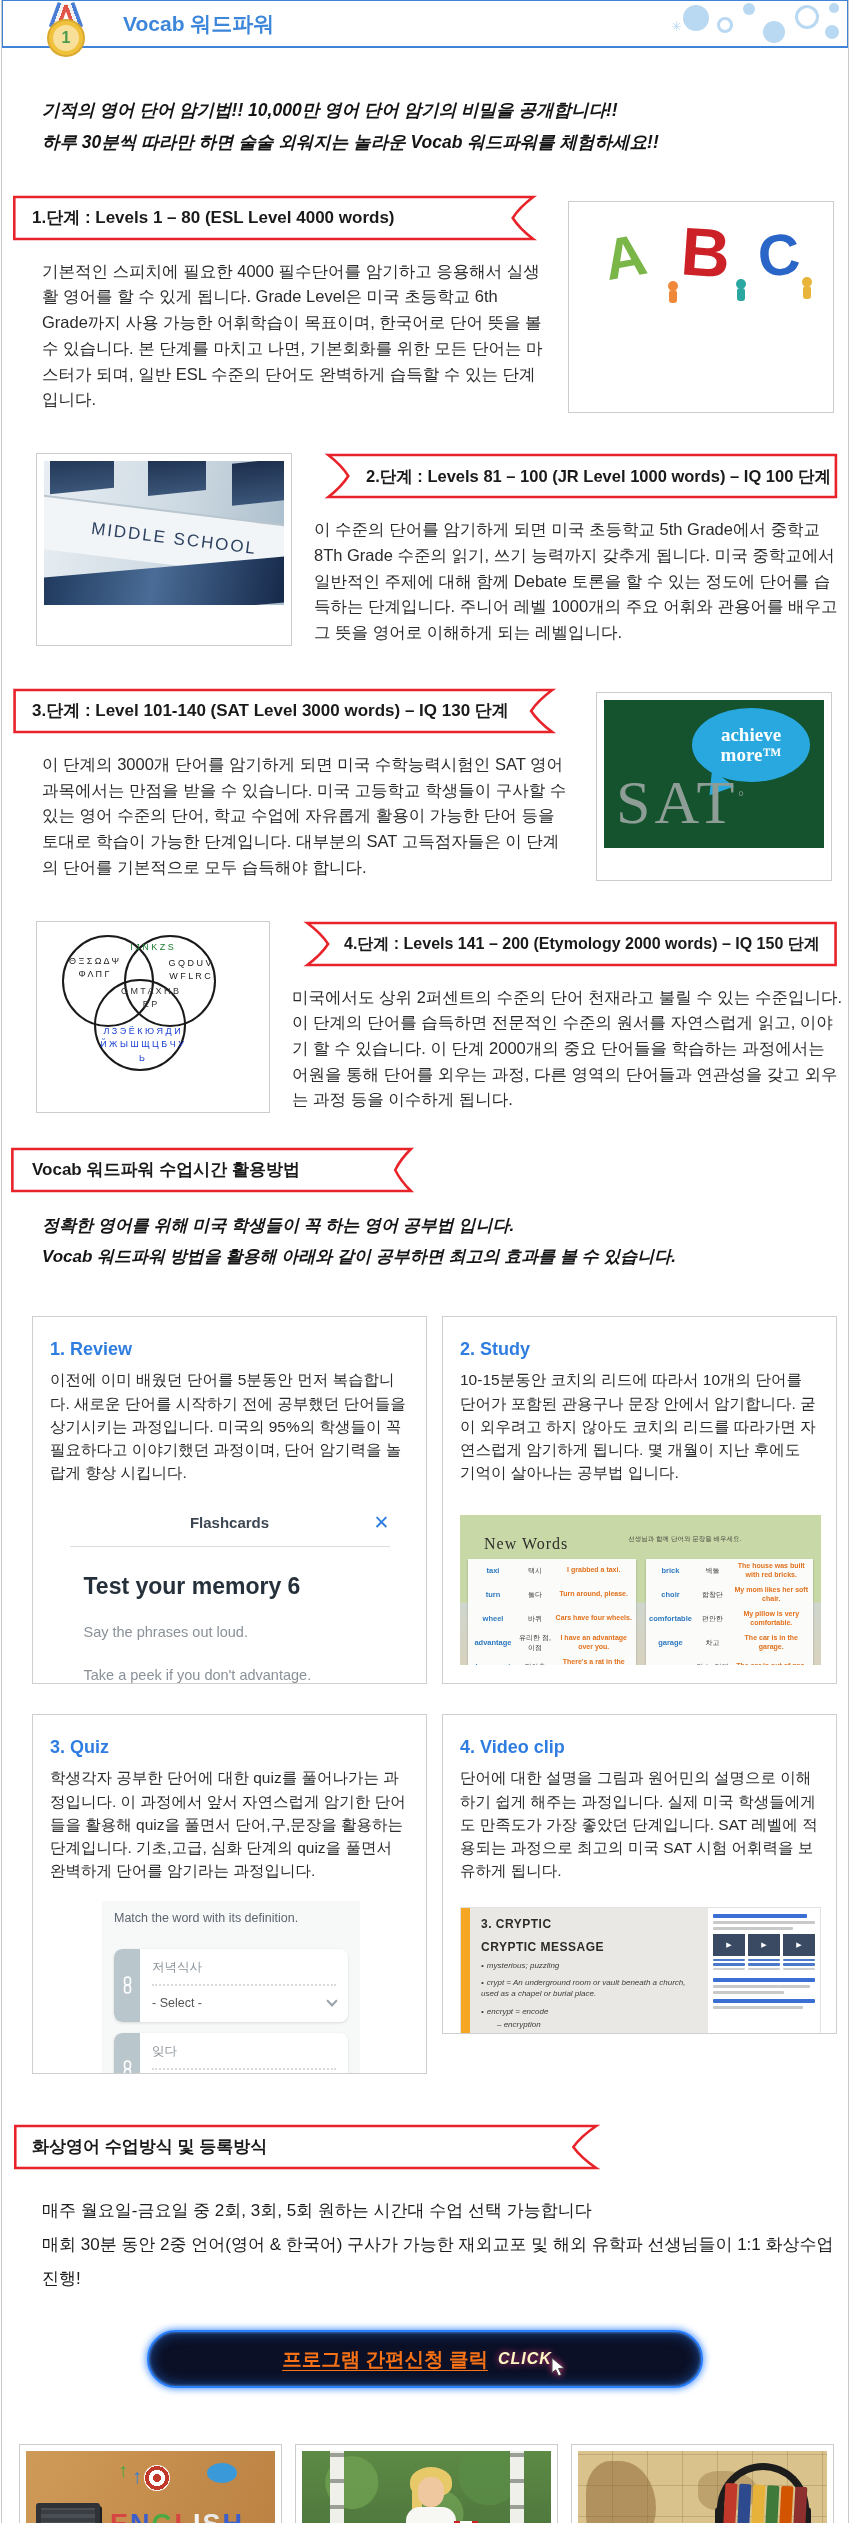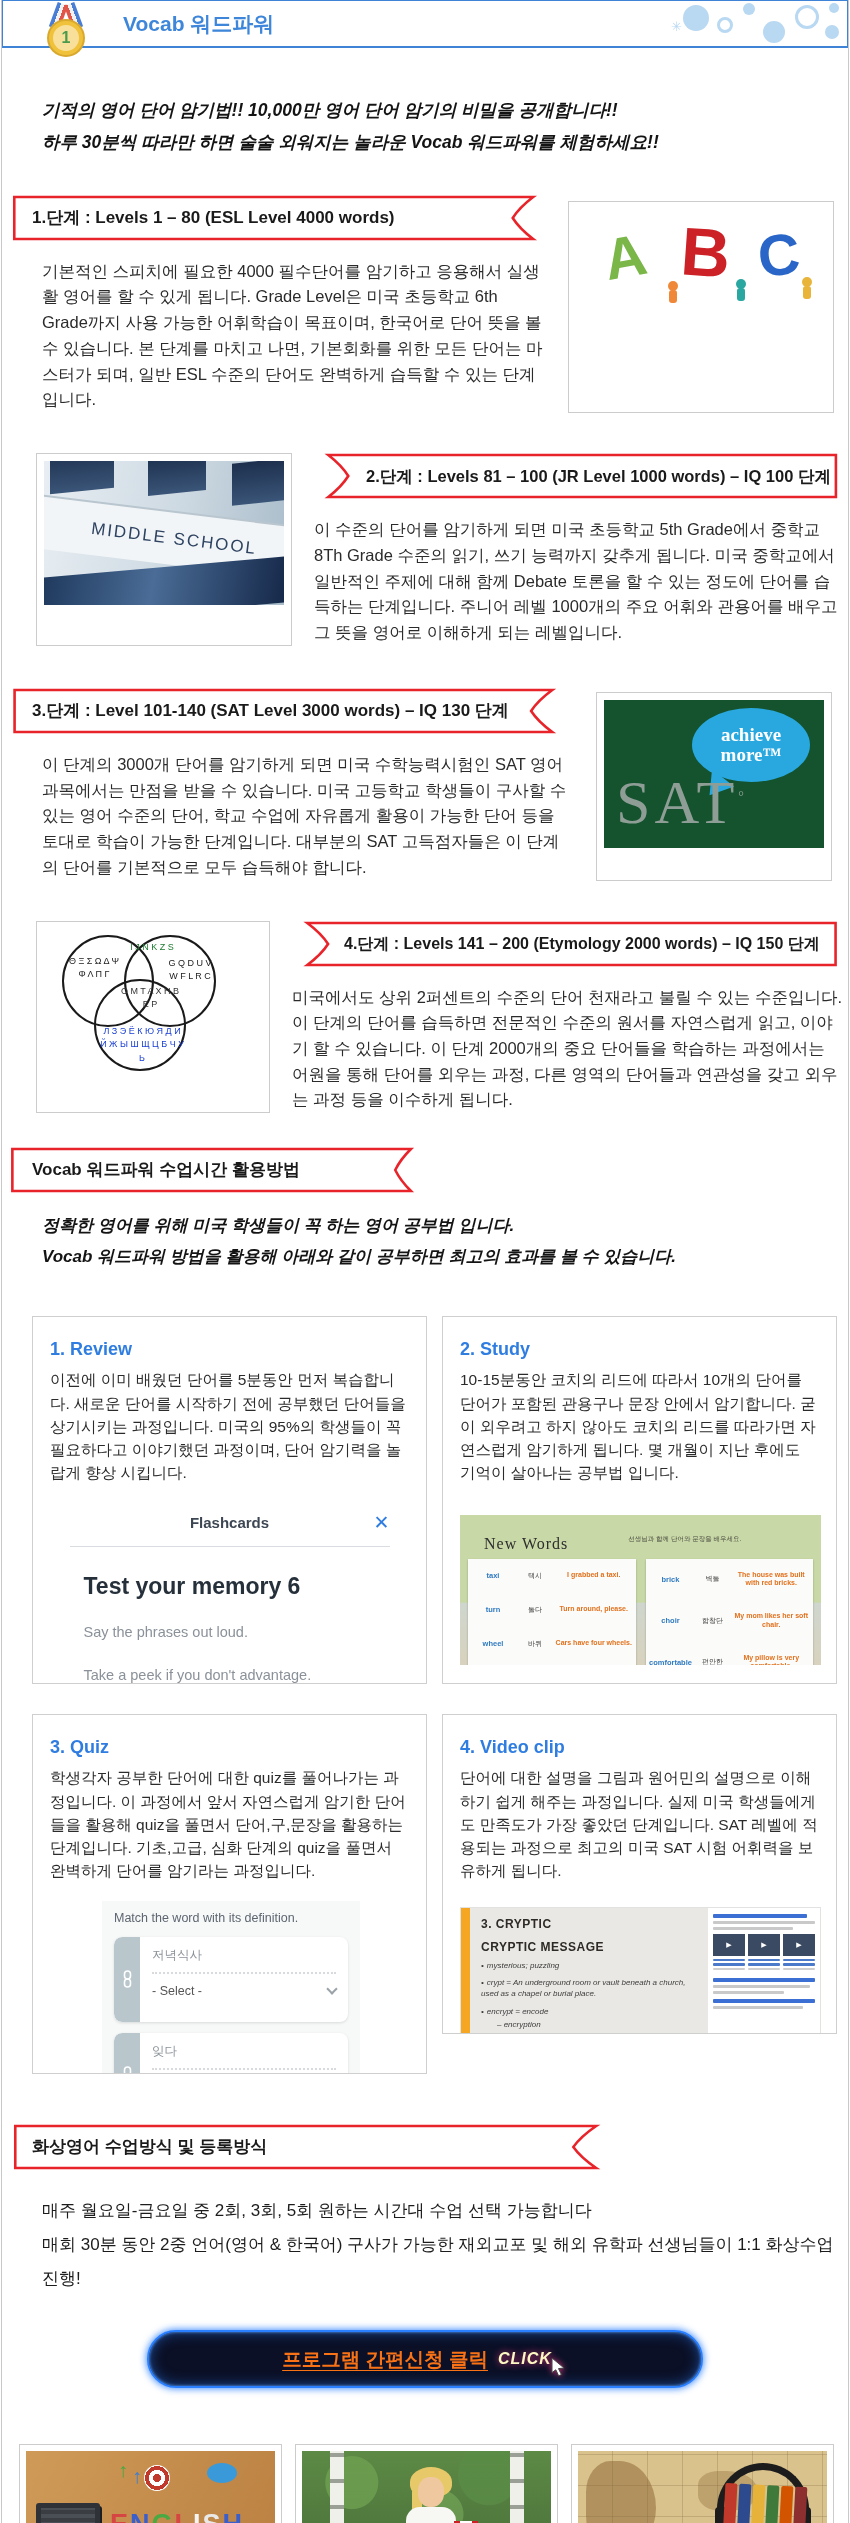--- a/index.html
+++ b/index.html
@@ -80,31 +80,31 @@
   .fc-heading { font-size:23px; font-weight:bold; color:#25303b; margin-left:14px; }
   .fc-line { font-size:14.5px; color:#8a9199; margin:22px 0 0 14px; line-height:1.45; }
 
   
   .nw { width:361px; margin:30px 0 0 0; position:relative; overflow:hidden; height:150px; background:linear-gradient(180deg,#c8d8a6 0%,#c8d8a6 58%,#cfd6cd 59%,#d8d2be 100%); }
   .nw-head { display:flex; align-items:flex-start; padding:20px 10px 4px 24px; }
   .nw-title { font-family:"Liberation Serif","DejaVu Serif",serif; font-size:16px; color:#2e2e2e; letter-spacing:1px; }
   .nw-sub { font-size:6.5px; color:#4a4a42; margin-left:60px; }
   .nw-cols { display:flex; gap:10px; padding:2px 8px; }
   .nw-col { flex:1; background:#fbfbf9; box-shadow:0 1px 2px rgba(0,0,0,.25); }
-  .nw-row { display:flex; align-items:center; min-height:24px; padding:12px 3px; }
+  .nw-row { display:flex; align-items:center; min-height:24px; padding:2px 3px; }
   .nw-word { width:44px; font-size:7.5px; font-weight:bold; color:#2f7ac1; text-align:center; }
   .nw-mean { width:40px; font-size:7px; color:#3a3a3a; text-align:center; }
   .nw-ex { flex:1; font-size:7px; font-weight:bold; color:#e2711d; text-align:center; line-height:1.25; }
 
   
   .qz { width:258px; margin:18px 0 0 52px; background:#f7f8f8; padding:10px 12px; }
-  .qz-instr { font-size:12.5px; color:#5d6670; margin-bottom:12px; }
+  .qz-instr { font-size:12.5px; color:#5d6670; margin-bottom:24px; }
   .qcard { display:flex; background:#fff; border-radius:8px; box-shadow:0 1px 3px rgba(0,0,0,.12); margin-bottom:11px; overflow:hidden; }
   .qtab { width:26px; background:#b9c7cd; border-radius:8px 0 0 8px; display:flex; align-items:center; justify-content:center; }
-  .qbody { flex:1; padding:10px 12px 24px 12px; }
+  .qbody { flex:1; padding:10px 12px 12px 12px; }
   .qword { font-size:12.5px; color:#8a9299; }
   .qdots { border-bottom:2px dotted #d7dbde; margin:8px 0 10px 0; }
   .qselect { display:flex; align-items:center; font-size:12.5px; color:#555; }
   .qchev { margin-left:auto; width:8px; height:8px; border-right:2px solid #9aa3aa; border-bottom:2px solid #9aa3aa; transform:rotate(45deg); margin-top:-4px; }
 
   
   .vs { width:361px; height:152px; margin-top:24px; border:1px solid #e2e2e0; display:flex; background:#fff; overflow:hidden; }
   .vs-bar { width:9px; background:#f5a623; flex:0 0 auto; }
   .vs-slide { flex:1; background:#e9e8e4; padding:9px 8px 0 11px; }
   .vs-t1 { font-size:12px; font-weight:bold; color:#2e2a26; letter-spacing:.5px; }

